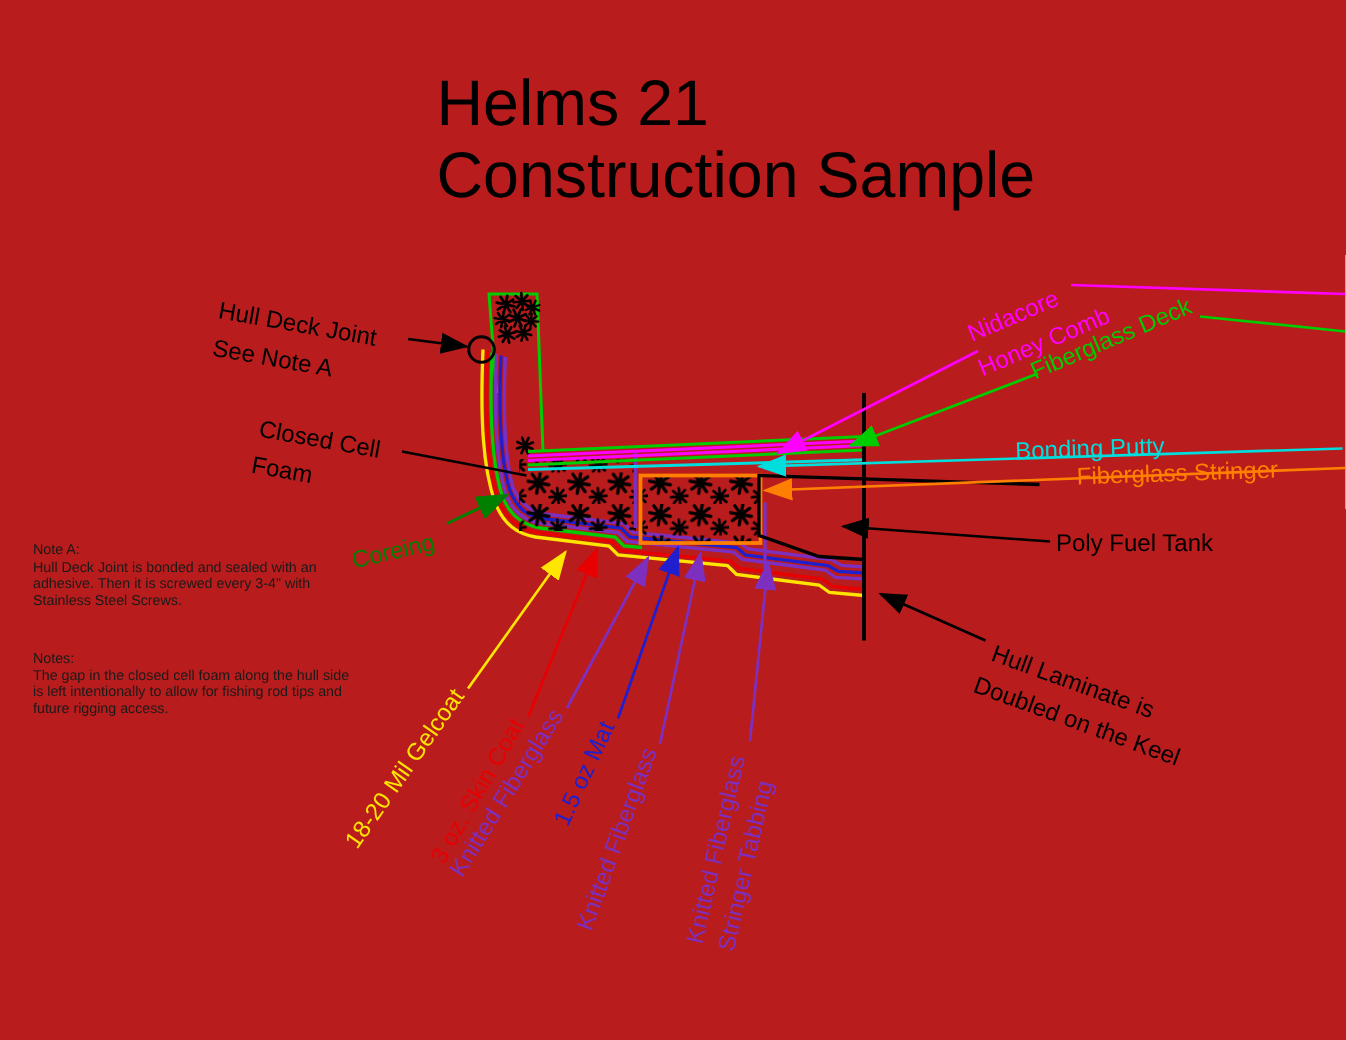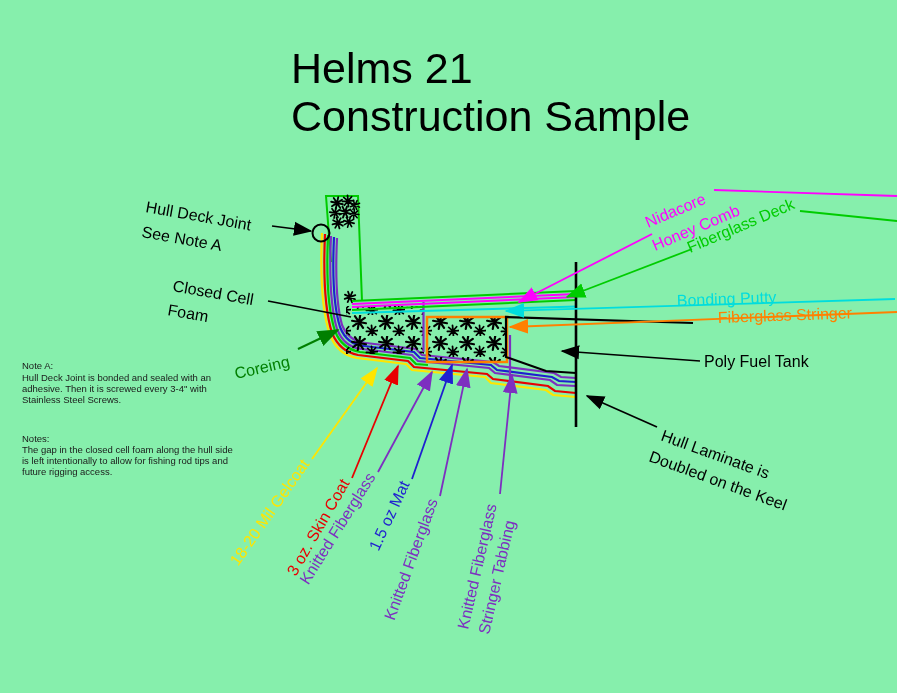--- a/index.html
+++ b/index.html
@@ -1,16 +1,16 @@
 <!DOCTYPE html>
 <html><head>
 <meta charset="utf-8">
 <style>
   html,body{margin:0;padding:0;background:#ffffff;}
-  .page{position:relative;width:897px;height:693px;background:#86efac;overflow:hidden;
+  .page{position:relative;width:897px;height:693px;background:#b91c1c;overflow:hidden;
         font-family:"Liberation Sans", sans-serif;}
   svg{position:absolute;left:0;top:0;}
   text{font-family:"Liberation Sans", sans-serif;}
   .title-line{font-size:43px;fill:#000000;}
   .note-line{font-size:9.5px;fill:#1a1a1a;}
   .lbl{font-size:16px;}
 </style>
 </head>
 <body>
 

